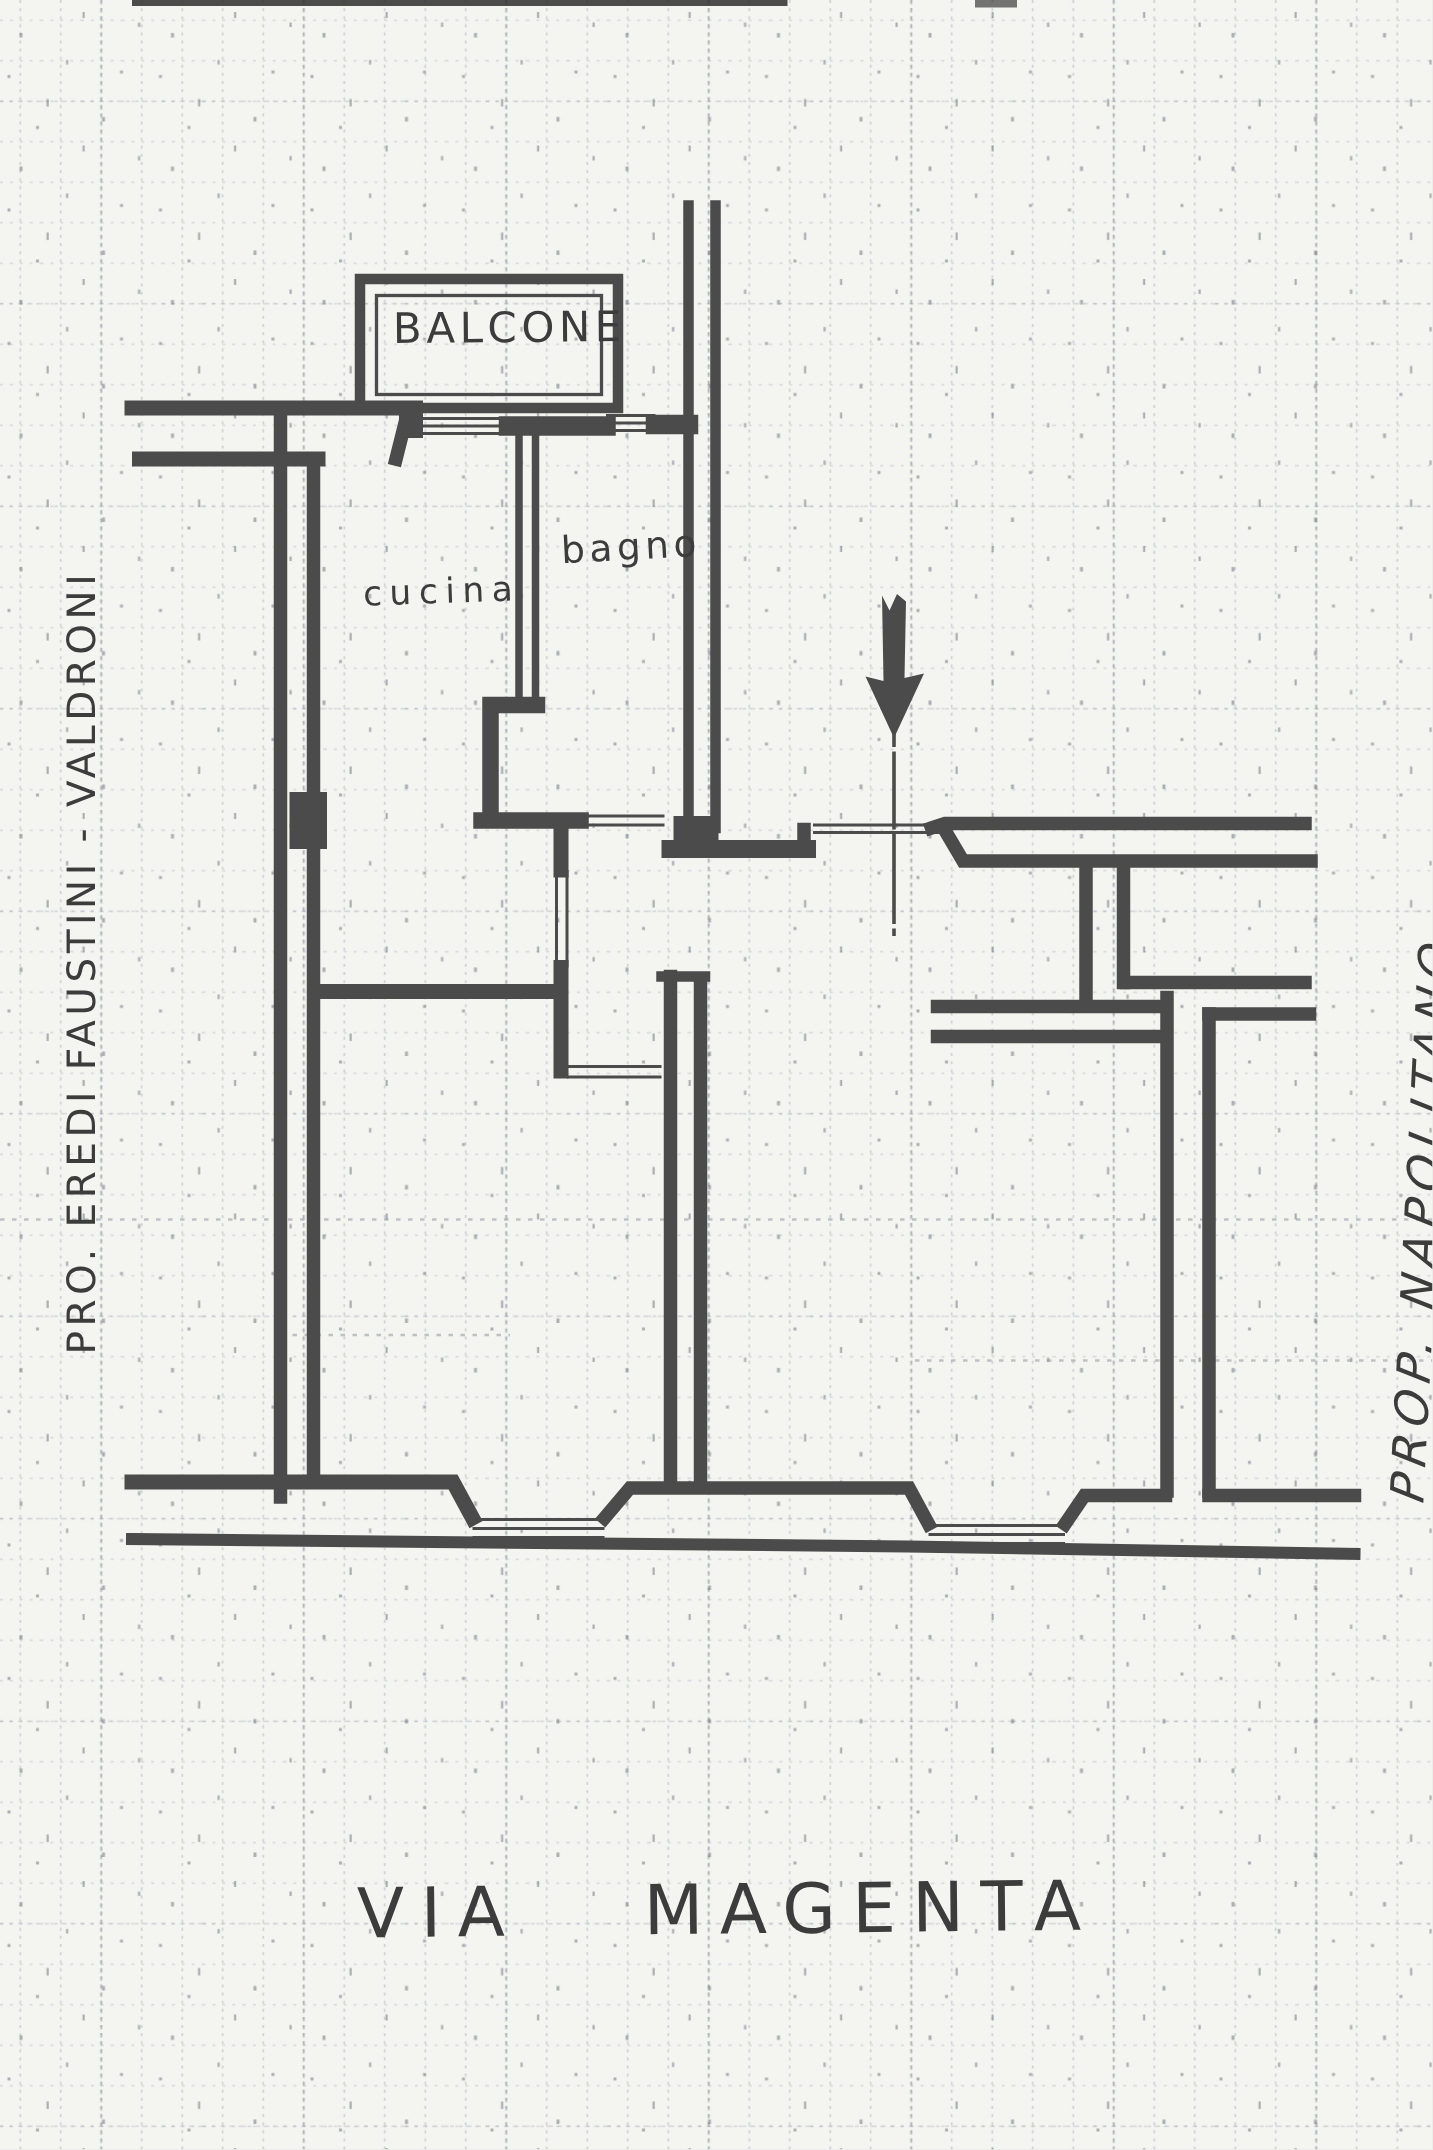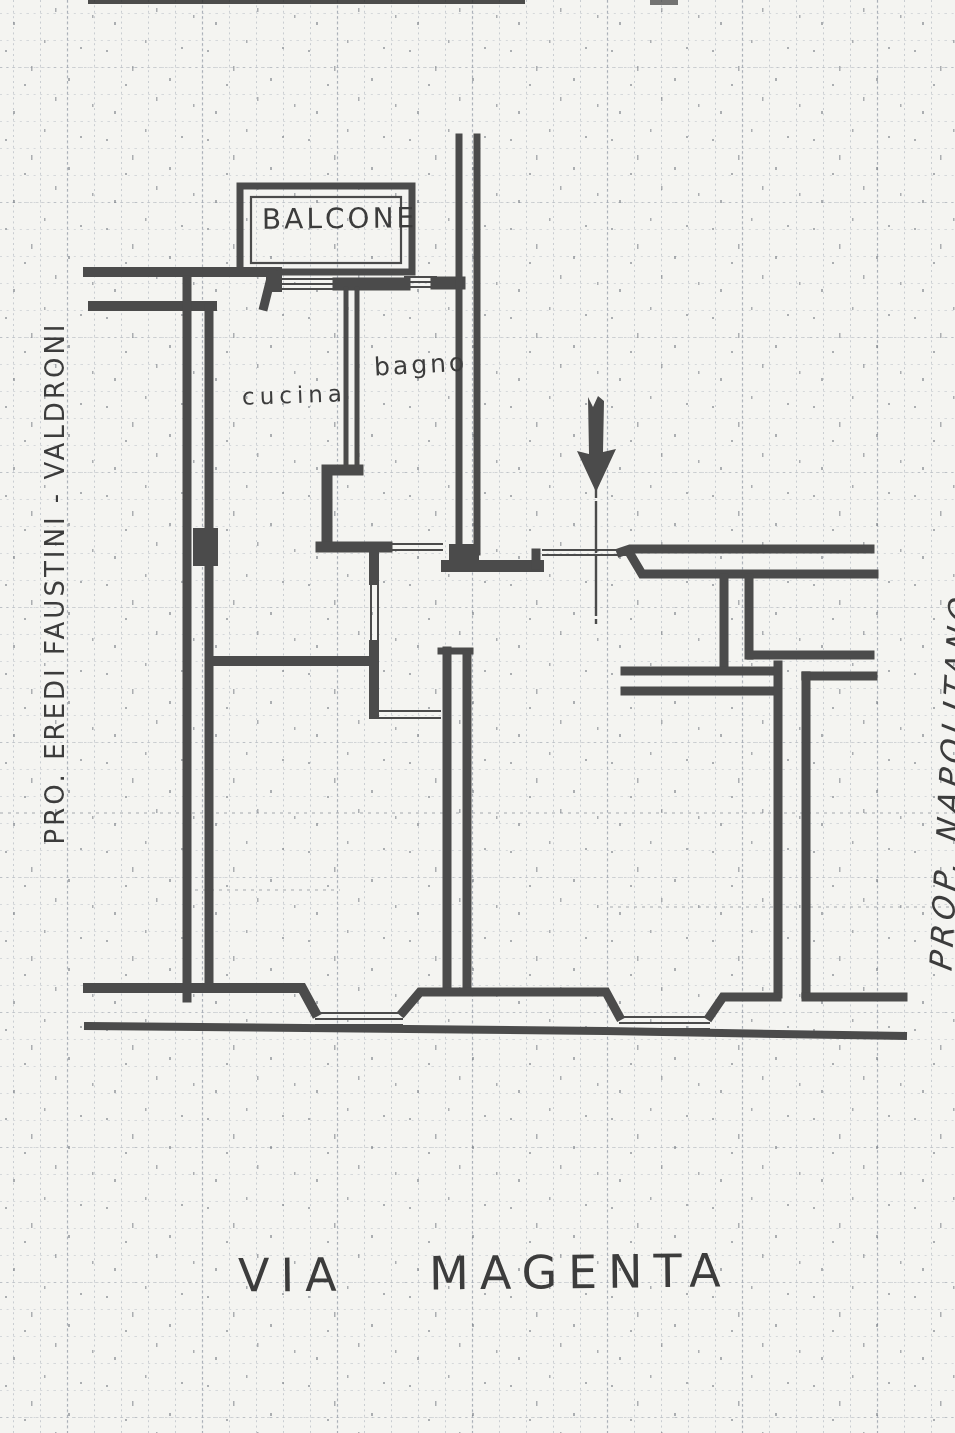--- a/index.html
+++ b/index.html
@@ -9,21 +9,20 @@
     --grid:#8d96a5;
   }
   html,body{margin:0;padding:0;background:#e8e8e6;}
   #page{
     position:relative;
     width:955px;height:1433px;
     background:var(--paper);
     overflow:hidden;
     font-family:"DejaVu Sans", "Liberation Sans", sans-serif;
     color:var(--ink);
-    text-align:center;
   }
   #plan-svg{position:absolute;left:0;top:0;}
   .lbl{
     position:absolute;
     white-space:nowrap;
     color:var(--ink);
     line-height:1;
     user-select:none;
   }
   .lbl-balcone{left:262px;top:205px;font-size:28px;letter-spacing:3px;transform:rotate(-.5deg);}

